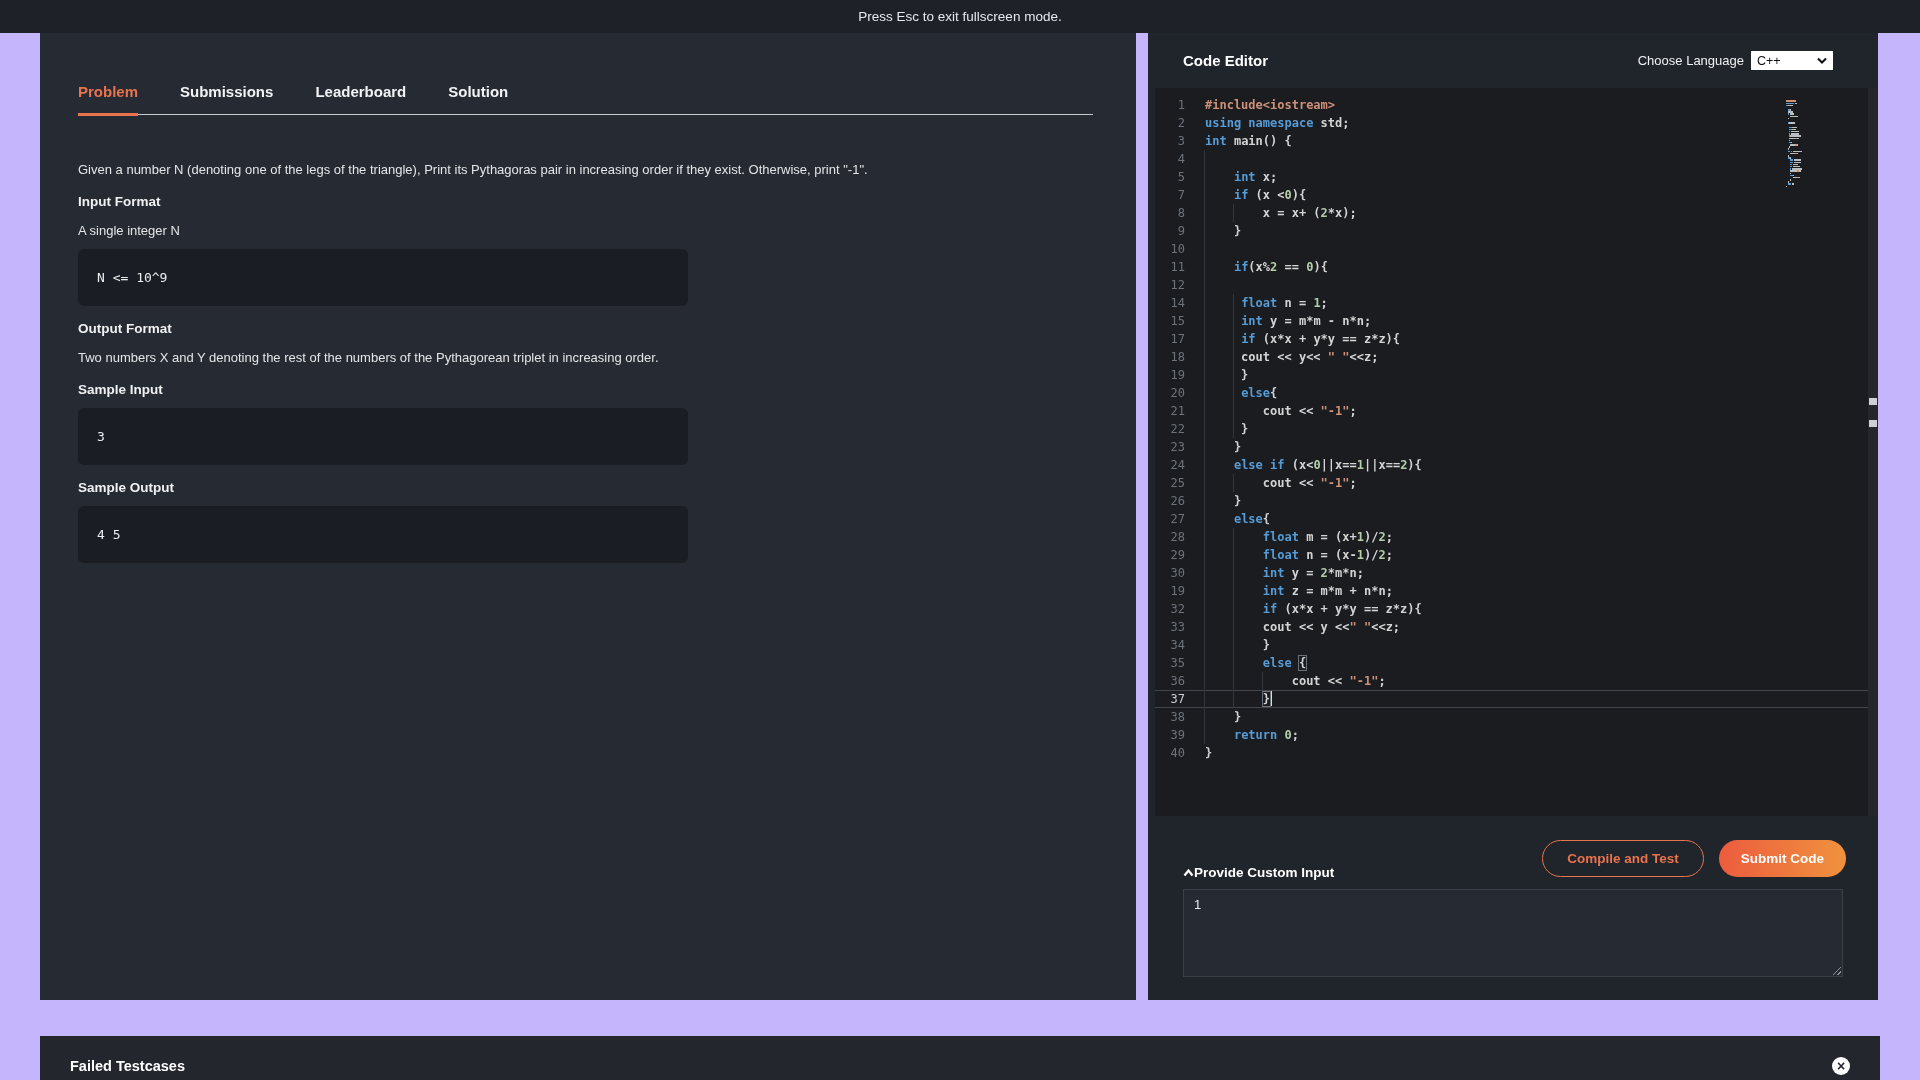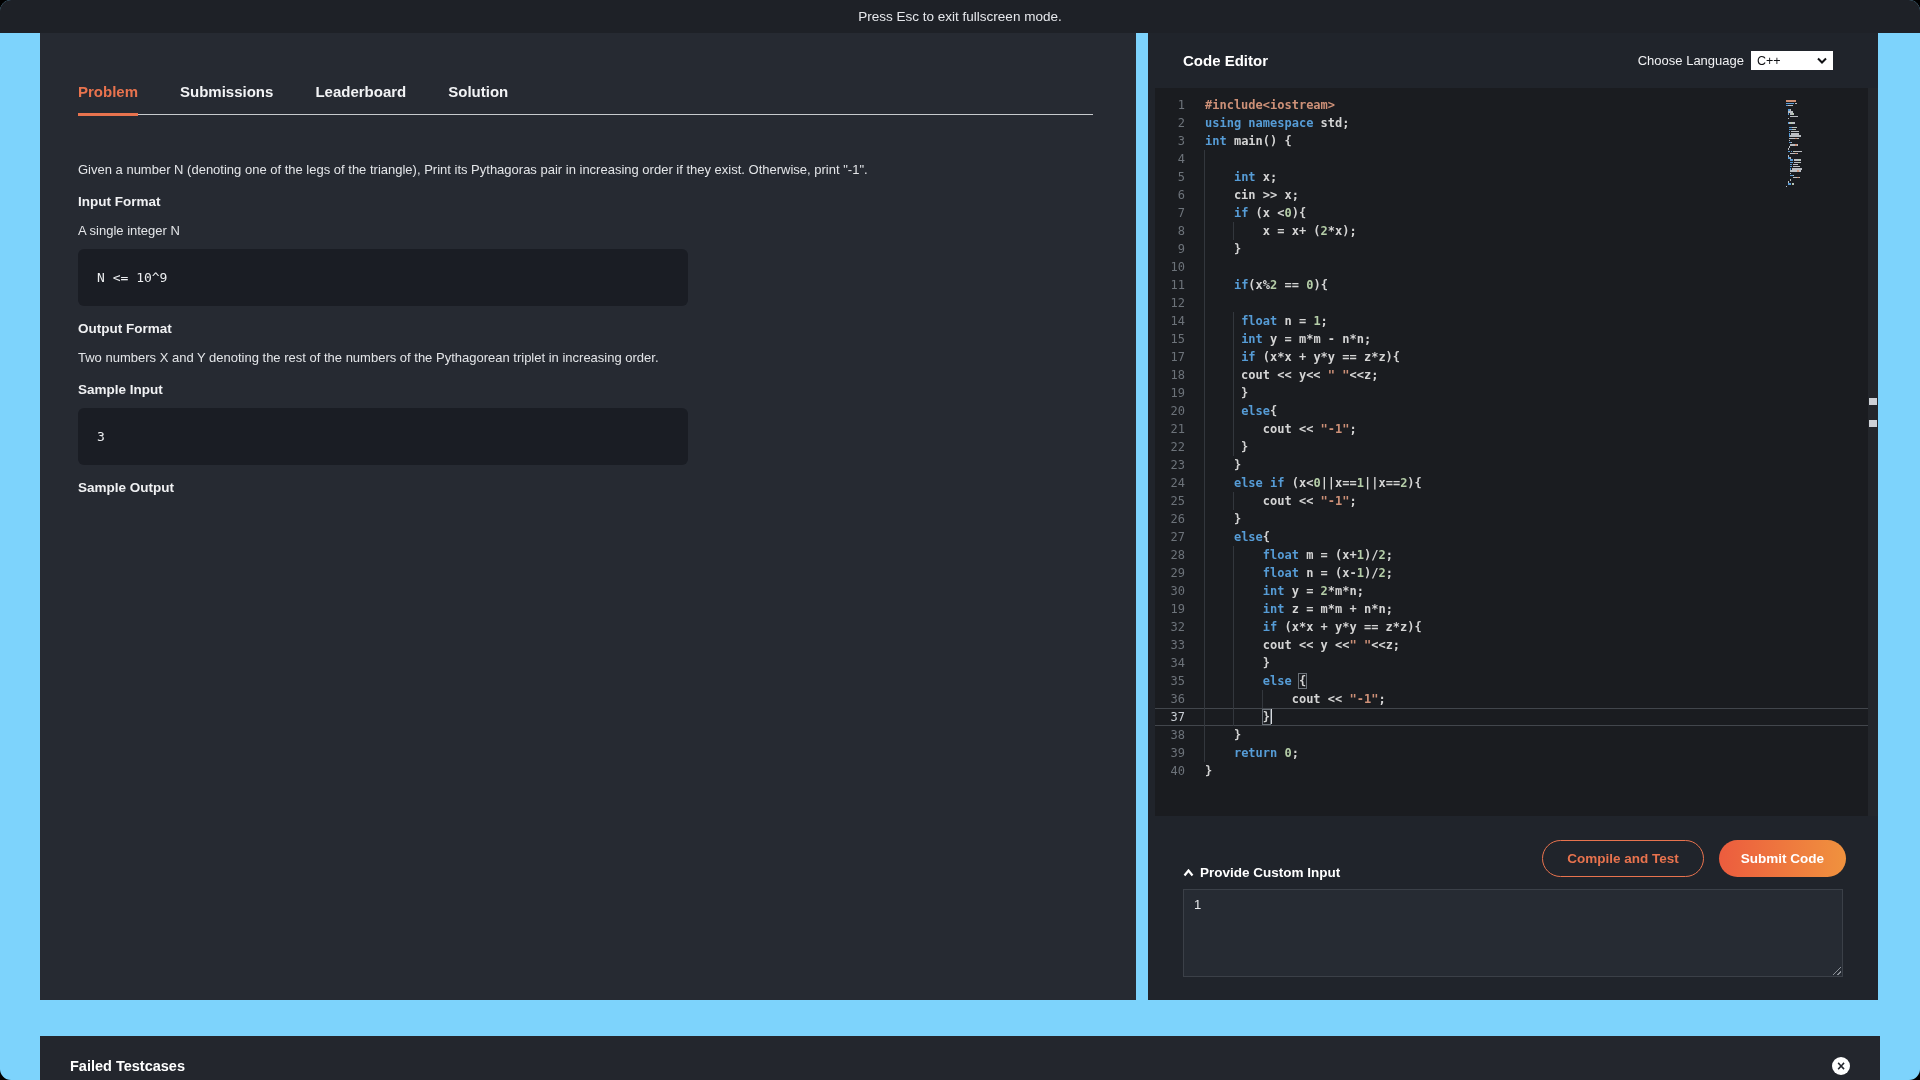--- a/index.html
+++ b/index.html
@@ -1,20 +1,20 @@
 <!DOCTYPE html>
 <html style="--accent: #e8734e; --grad1: #ec5c3e; --grad2: #f0923e;"><head>
 <meta charset="utf-8">
 <style>
   :root{
     --accent:#e8734e;
   }
   html,body{margin:0;padding:0;background:#000;}
-  .stage{position:relative;width:1920px;height:1080px;background:#7dd3fc;overflow:hidden;
-         font-family:"Liberation Sans",sans-serif;border-radius:11px;-webkit-font-smoothing:antialiased;}
+  .stage{position:relative;width:1920px;height:1080px;background:#c4b5fd;overflow:hidden;
+         font-family:"Liberation Sans",sans-serif;-webkit-font-smoothing:antialiased;}
 
   
   .topbar{position:absolute;left:0;top:0;width:100%;height:33px;background:#1e2127;
           display:flex;align-items:center;justify-content:center;color:#e6e8ec;font-size:13.5px;}
 
   
   .lpanel{position:absolute;left:40px;top:33px;width:1096px;height:967px;background:#262a32;box-sizing:border-box;}
   .tabs{display:flex;gap:42px;margin:50px 43px 0 38px;border-bottom:1px solid #c7cacd;}
   .tab{position:relative;padding-bottom:14px;font-weight:bold;font-size:15px;color:#f2f3f5;cursor:pointer;}
   .tab.active{color:var(--accent);}
@@ -54,21 +54,21 @@
   .cursor{display:inline-block;width:2px;height:15px;background:#d7dade;vertical-align:-3px;}
 
   .minimap{position:absolute;left:631px;top:12px;width:60px;}
   .mm-row{height:2.2px;display:flex;align-items:center;}
   .mm-seg{height:1.5px;display:block;}
 
   .vscroll{position:absolute;left:720px;top:55px;width:10px;height:728px;background:#23262b;}
   .vmark{position:absolute;left:1px;width:8px;height:7px;background:#cdd1d6;}
 
   .ci-row{position:absolute;left:35px;right:32px;top:807px;height:37px;display:flex;align-items:center;}
-  .ci-toggle{display:flex;align-items:center;gap:6px;font-weight:bold;font-size:13.5px;color:#fff;cursor:pointer;margin-top:28px;}
+  .ci-toggle{display:flex;align-items:center;gap:0;font-weight:bold;font-size:13.5px;color:#fff;cursor:pointer;margin-top:28px;}
   .btn-compile{height:37px;padding:0 24px;border:1.5px solid var(--accent);border-radius:19px;color:var(--accent);
                font-weight:bold;font-size:13.5px;background:transparent;display:flex;align-items:center;
                box-sizing:border-box;cursor:pointer;font-family:"Liberation Sans",sans-serif;}
   .btn-submit{height:37px;padding:0 22px;border:none;border-radius:19px;color:#fff;font-weight:bold;font-size:13.5px;
               background:linear-gradient(90deg,var(--grad1),var(--grad2));display:flex;align-items:center;
               margin-left:15px;cursor:pointer;font-family:"Liberation Sans",sans-serif;}
 
   .ta-wrap{position:absolute;left:35px;top:856px;width:660px;height:88px;}
   .ta-wrap textarea{width:100%;height:100%;background:#262b33;border:1px solid #3b4048;color:#e8eaed;
                     font-size:13px;font-family:"Liberation Sans",sans-serif;padding:6px 10px;box-sizing:border-box;
@@ -104,20 +104,21 @@
       <div class="statement">Given a number N (denoting one of the legs of the triangle), Print its Pythagoras pair in increasing order if they exist. Otherwise, print "-1".</div>
       <div>
           <div class="sec-h">Input Format</div>
           <div class="sec-p">A single integer N</div>
           <div class="sec-box">N &lt;= 10^9</div>
           <div class="sec-h">Output Format</div>
           <div class="sec-p">Two numbers X and Y denoting the rest of the numbers of the Pythagorean triplet in increasing order.</div>
           <div class="sec-h">Sample Input</div>
           <div class="sec-box">3</div>
           <div class="sec-h">Sample Output</div>
+          <div class="sec-box">4 5</div>
         </div>
     </div>
   </div>
 
   <div class="rpanel">
     <div class="rheader">
       <span class="rtitle">Code Editor</span>
       <span class="rspacer"></span>
       <span class="lang-label">Choose Language</span>
       <div class="select">
@@ -128,21 +129,20 @@
       </div>
     </div>
 
     <div class="editor">
       <div>
           <div class="code-row"><span class="ln">1</span><span class="lt"><span class="tk-s">#include</span><span class="tk-s">&lt;iostream&gt;</span></span></div>
           <div class="code-row"><span class="ln">2</span><span class="lt"><span class="tk-k">using</span><span class="tk-d"> </span><span class="tk-k">namespace</span><span class="tk-d"> std;</span></span></div>
           <div class="code-row"><span class="ln">3</span><span class="lt"><span class="tk-k">int</span><span class="tk-d"> main() {</span></span></div>
           <div class="code-row"><div class="guide" style="left: 49px;"></div><span class="ln">4</span><span class="lt"></span></div>
           <div class="code-row"><div class="guide" style="left: 49px;"></div><span class="ln">5</span><span class="lt"><span class="tk-d">    </span><span class="tk-k">int</span><span class="tk-d"> x;</span></span></div>
-          <div class="code-row"><div class="guide" style="left: 49px;"></div><span class="ln">6</span><span class="lt"><span class="tk-d">    cin &gt;&gt; x;</span></span></div>
           <div class="code-row"><div class="guide" style="left: 49px;"></div><span class="ln">7</span><span class="lt"><span class="tk-d">    </span><span class="tk-k">if</span><span class="tk-d"> (x &lt;</span><span class="tk-n">0</span><span class="tk-d">){</span></span></div>
           <div class="code-row"><div class="guide" style="left: 49px;"></div><div class="guide" style="left: 77.8984px;"></div><span class="ln">8</span><span class="lt"><span class="tk-d">        x = x+ (</span><span class="tk-n">2</span><span class="tk-d">*x);</span></span></div>
           <div class="code-row"><div class="guide" style="left: 49px;"></div><span class="ln">9</span><span class="lt"><span class="tk-d">    }</span></span></div>
           <div class="code-row"><div class="guide" style="left: 49px;"></div><span class="ln">10</span><span class="lt"></span></div>
           <div class="code-row"><div class="guide" style="left: 49px;"></div><span class="ln">11</span><span class="lt"><span class="tk-d">    </span><span class="tk-k">if</span><span class="tk-d">(x%</span><span class="tk-n">2</span><span class="tk-d"> == </span><span class="tk-n">0</span><span class="tk-d">){</span></span></div>
           <div class="code-row"><div class="guide" style="left: 49px;"></div><span class="ln">12</span><span class="lt"></span></div>
           <div class="code-row"><div class="guide" style="left: 49px;"></div><div class="guide" style="left: 77.8984px;"></div><span class="ln">14</span><span class="lt"><span class="tk-d">     </span><span class="tk-k">float</span><span class="tk-d"> n = </span><span class="tk-n">1</span><span class="tk-d">;</span></span></div>
           <div class="code-row"><div class="guide" style="left: 49px;"></div><div class="guide" style="left: 77.8984px;"></div><span class="ln">15</span><span class="lt"><span class="tk-d">     </span><span class="tk-k">int</span><span class="tk-d"> y = m*m - n*n;</span></span></div>
           <div class="code-row"><div class="guide" style="left: 49px;"></div><div class="guide" style="left: 77.8984px;"></div><span class="ln">17</span><span class="lt"><span class="tk-d">     </span><span class="tk-k">if</span><span class="tk-d"> (x*x + y*y == z*z){</span></span></div>
           <div class="code-row"><div class="guide" style="left: 49px;"></div><div class="guide" style="left: 77.8984px;"></div><span class="ln">18</span><span class="lt"><span class="tk-d">     cout &lt;&lt; y&lt;&lt; </span><span class="tk-s">" "</span><span class="tk-d">&lt;&lt;z;</span></span></div>

